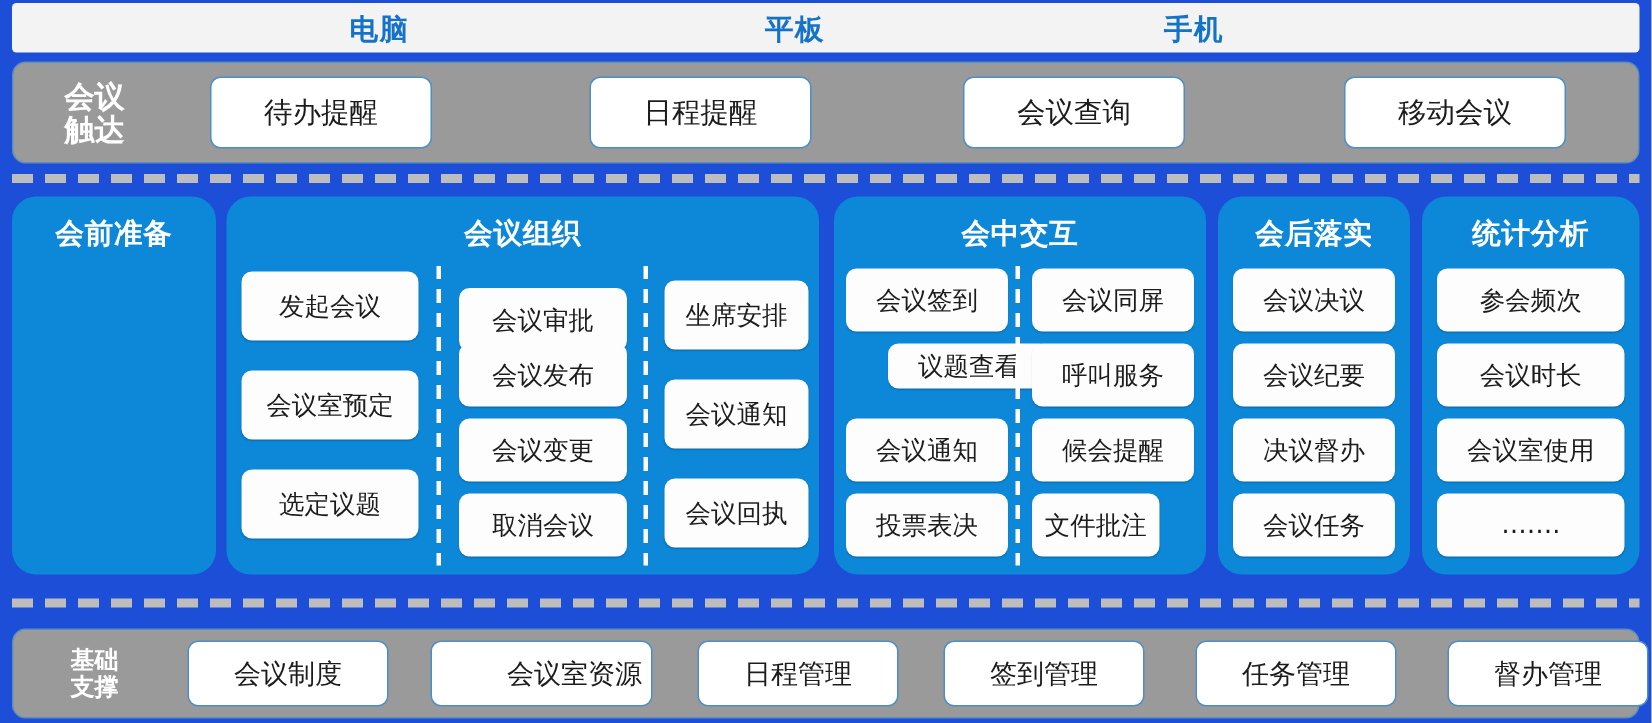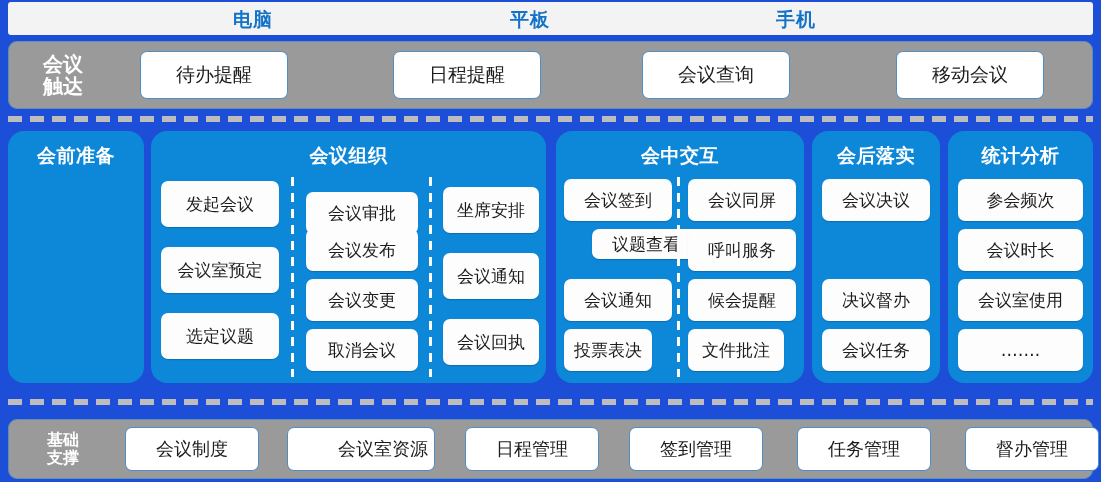--- a/index.html
+++ b/index.html
@@ -166,35 +166,36 @@
         <div class="cell" style="left:292px; top:142px; width:96px; height:46px;">会议回执</div>
       </div>
     </div>
 
     <div class="panel" id="panel-during">
       <div class="panel-title">会中交互</div>
       <div class="panel-body">
         <div class="cell" style="left:8px; top:2px;   width:108px; height:42px;">会议签到</div>
         <div class="cell" style="left:8px; top:52px;  width:108px; height:30px;margin-left:28px;">议题查看</div>
         <div class="cell" style="left:8px; top:102px; width:108px; height:42px;">会议通知</div>
-        <div class="cell" style="left:8px; top:152px; width:88px; height:42px;">投票表决</div>
+        <div class="cell" style="left:8px; top:152px; width:108px; height:42px;">投票表决</div>
 
         <div class="vdash" style="left:121px; top:0px; height:200px;"></div>
 
         <div class="cell" style="left:132px; top:2px;   width:108px; height:42px;">会议同屏</div>
         <div class="cell" style="left:132px; top:52px;  width:108px; height:42px;">呼叫服务</div>
         <div class="cell" style="left:132px; top:102px; width:108px; height:42px;">候会提醒</div>
-        <div class="cell" style="left:132px; top:152px; width:96px; height:42px;">文件批注</div>
+        <div class="cell" style="left:132px; top:152px; width:85px; height:42px;">文件批注</div>
       </div>
     </div>
 
     <div class="panel" id="panel-post">
       <div class="panel-title">会后落实</div>
       <div class="panel-body">
         <div class="cell" style="left:10px; top:2px;   width:108px; height:42px;">会议决议</div>
+        <div class="cell" style="left:10px; top:52px;  width:108px; height:42px;">会议纪要</div>
         <div class="cell" style="left:10px; top:102px; width:108px; height:42px;">决议督办</div>
         <div class="cell" style="left:10px; top:152px; width:108px; height:42px;">会议任务</div>
       </div>
     </div>
 
     <div class="panel" id="panel-stats">
       <div class="panel-title">统计分析</div>
       <div class="panel-body">
         <div class="cell" style="left:10px; top:2px;   width:125px; height:42px;">参会频次</div>
         <div class="cell" style="left:10px; top:52px;  width:125px; height:42px;">会议时长</div>

